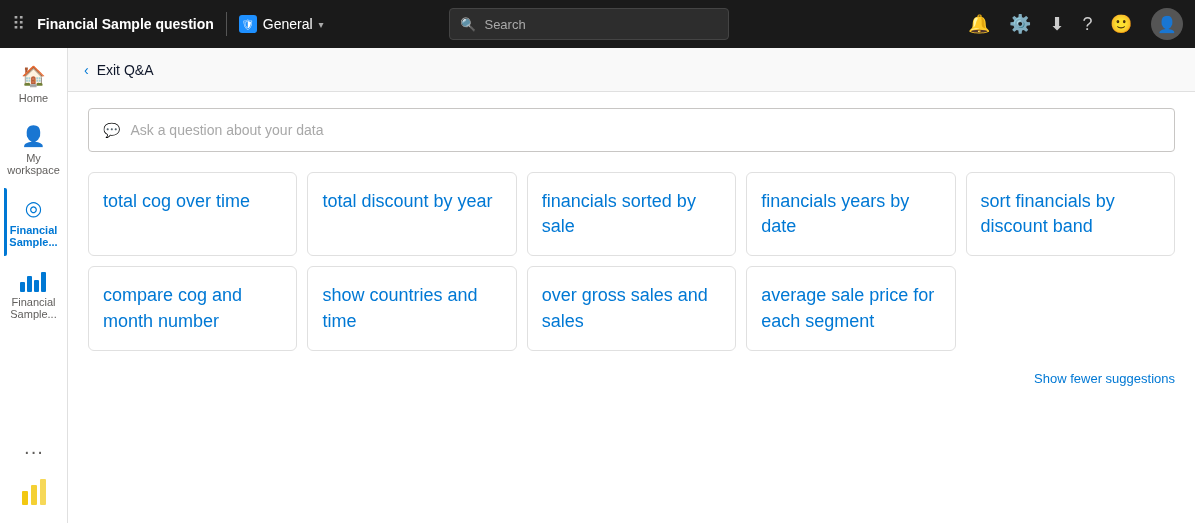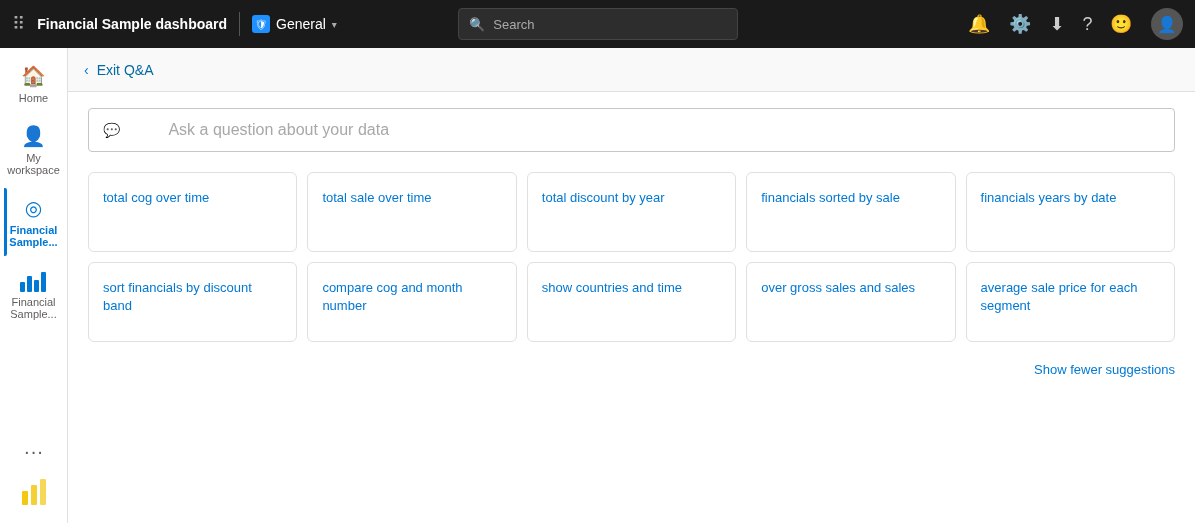--- a/index.html
+++ b/index.html
@@ -106,46 +106,45 @@
       height: 44px;
       background: #f9f9f9;
       border-bottom: 1px solid #e0e0e0;
       display: flex;
       align-items: center;
       padding: 0 16px;
       gap: 8px;
       flex-shrink: 0;
     }
     .exit-chevron { color: #0078d4; font-size: 14px; cursor: pointer; }
-    .exit-label { color: #0369a1; font-size: 14px; cursor: pointer; }
+    .exit-label { color: #0f172a; font-size: 14px; cursor: pointer; }
 
     
     .qa-content { padding: 16px 20px; flex: 1; overflow-y: auto; }
 
     
     .qa-search {
       border: 1.5px solid #c8c6c4;
       border-radius: 4px;
       height: 44px;
       display: flex;
       align-items: center;
       padding: 0 14px;
       gap: 10px;
       margin-bottom: 20px;
       background: #fff;
     }
     .qa-search-icon { color: #888; font-size: 14px; }
     .qa-search input {
       border: none;
       outline: none;
-      font-size: 16px;
+      font-size: 14px;
       color: #1d4ed8;
       flex: 1;
       background: transparent;
-      margin-left: 38px;
     }
     .qa-search input::placeholder { color: #a8a8a8; }
 
     
     .suggestions-title {
       font-size: 18px;
       font-weight: 600;
       color: #323130;
       margin-bottom: 16px;
     }
@@ -154,21 +153,21 @@
       grid-template-columns: repeat(5, 1fr);
       gap: 10px;
       margin-bottom: 16px;
     }
     .suggestion-card {
       border: 1px solid #e0e0e0;
       border-radius: 6px;
       padding: 16px 14px;
       background: #fff;
       cursor: pointer;
-      font-size: 13px;
+      font-size: 18px;
       color: #0078d4;
       line-height: 1.4;
       min-height: 80px;
       display: flex;
       align-items: flex-start;
     }
 
     .show-fewer {
       text-align: right;
       color: #0078d4;
@@ -194,21 +193,21 @@
       display: block;
       background: #0078d4;
       border-radius: 1px;
     }
   </style>
 </head>
 <body>
 
 <div class="topbar">
   <span class="topbar-dots">⠿</span>
-  <span class="topbar-title">Financial Sample dashboard</span>
+  <span class="topbar-title">Financial Sample question</span>
   <div class="topbar-divider"></div>
   <div class="topbar-workspace">
     <div class="shield">🛡</div>
     <span>General</span>
     <span class="topbar-chevron">▾</span>
   </div>
   <div class="topbar-search">
     <span>🔍</span>
     <span>Search</span>
   </div>
@@ -271,23 +270,20 @@
         <input type="text" placeholder="Ask a question about your data" style="">
       </div>
 
 
       <div class="suggestions-grid">
 
         <div class="suggestion-card">
           <span>total cog over time</span>
         </div>
         <div class="suggestion-card">
-          <span>total sale over time</span>
-        </div>
-        <div class="suggestion-card">
           <span>total discount by year</span>
         </div>
         <div class="suggestion-card">
           <span>financials sorted by sale</span>
         </div>
         <div class="suggestion-card">
           <span>financials years by date</span>
         </div>
 
         <div class="suggestion-card">

